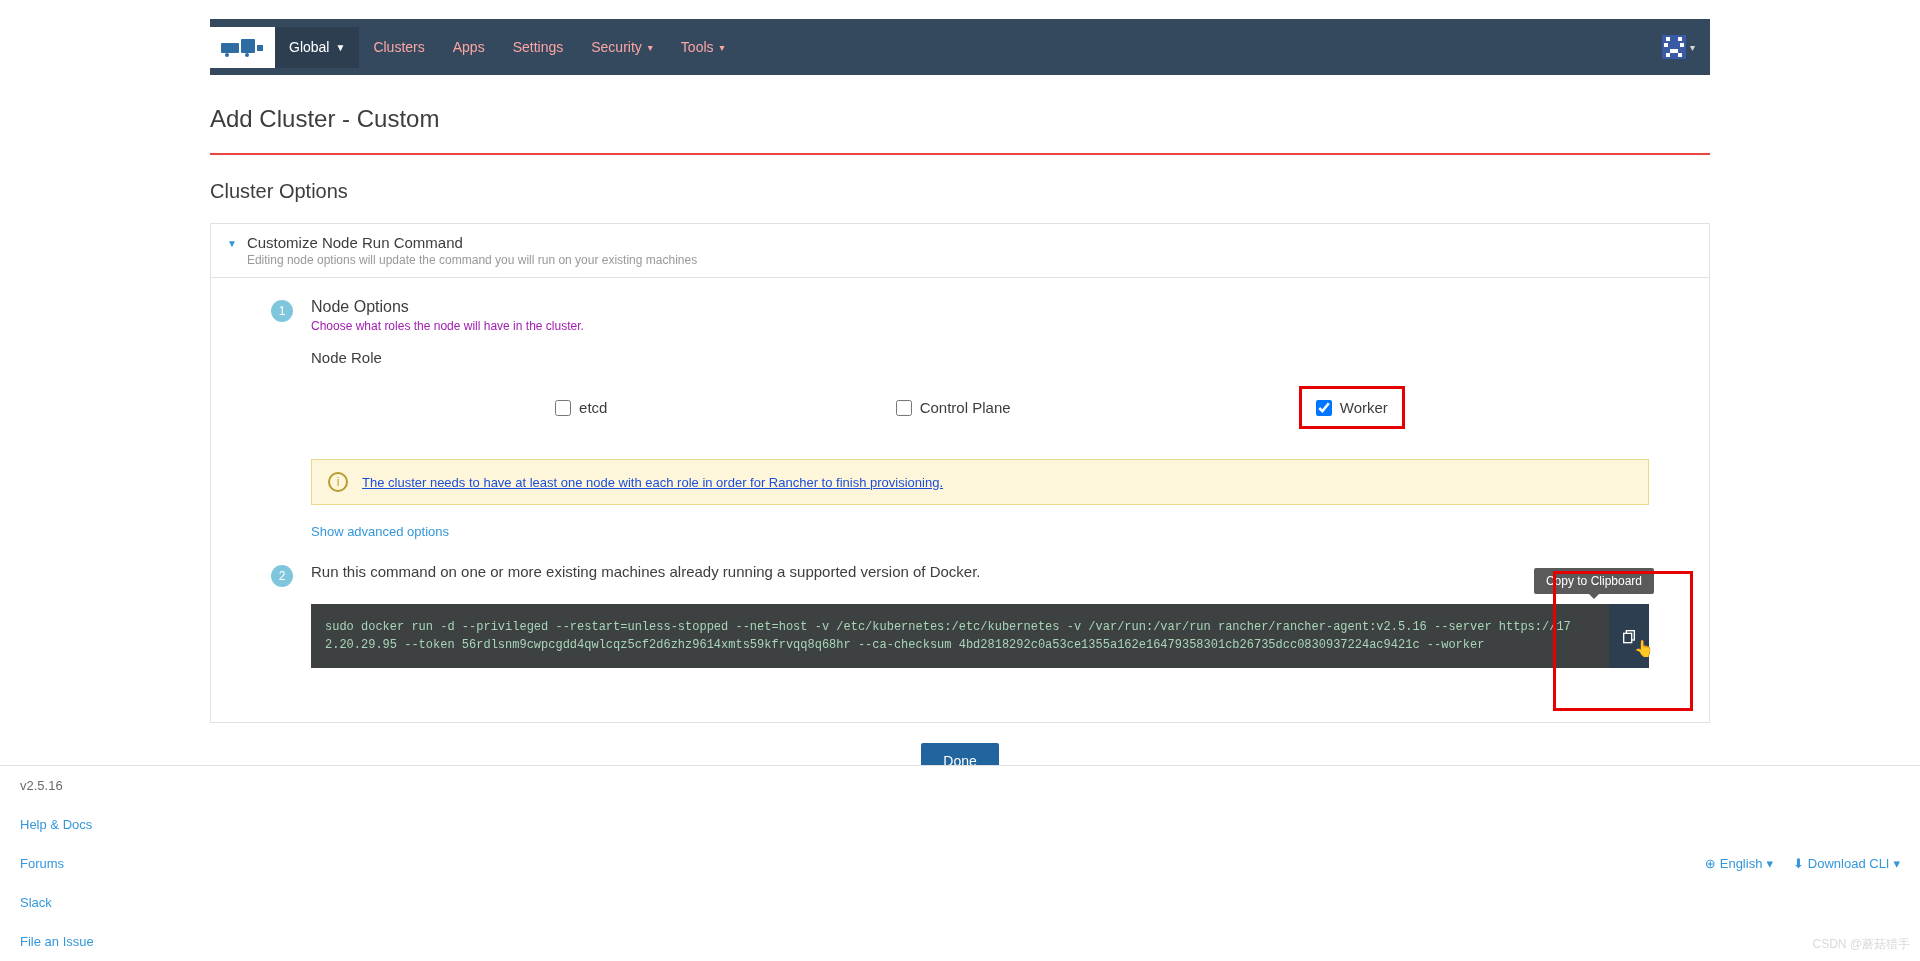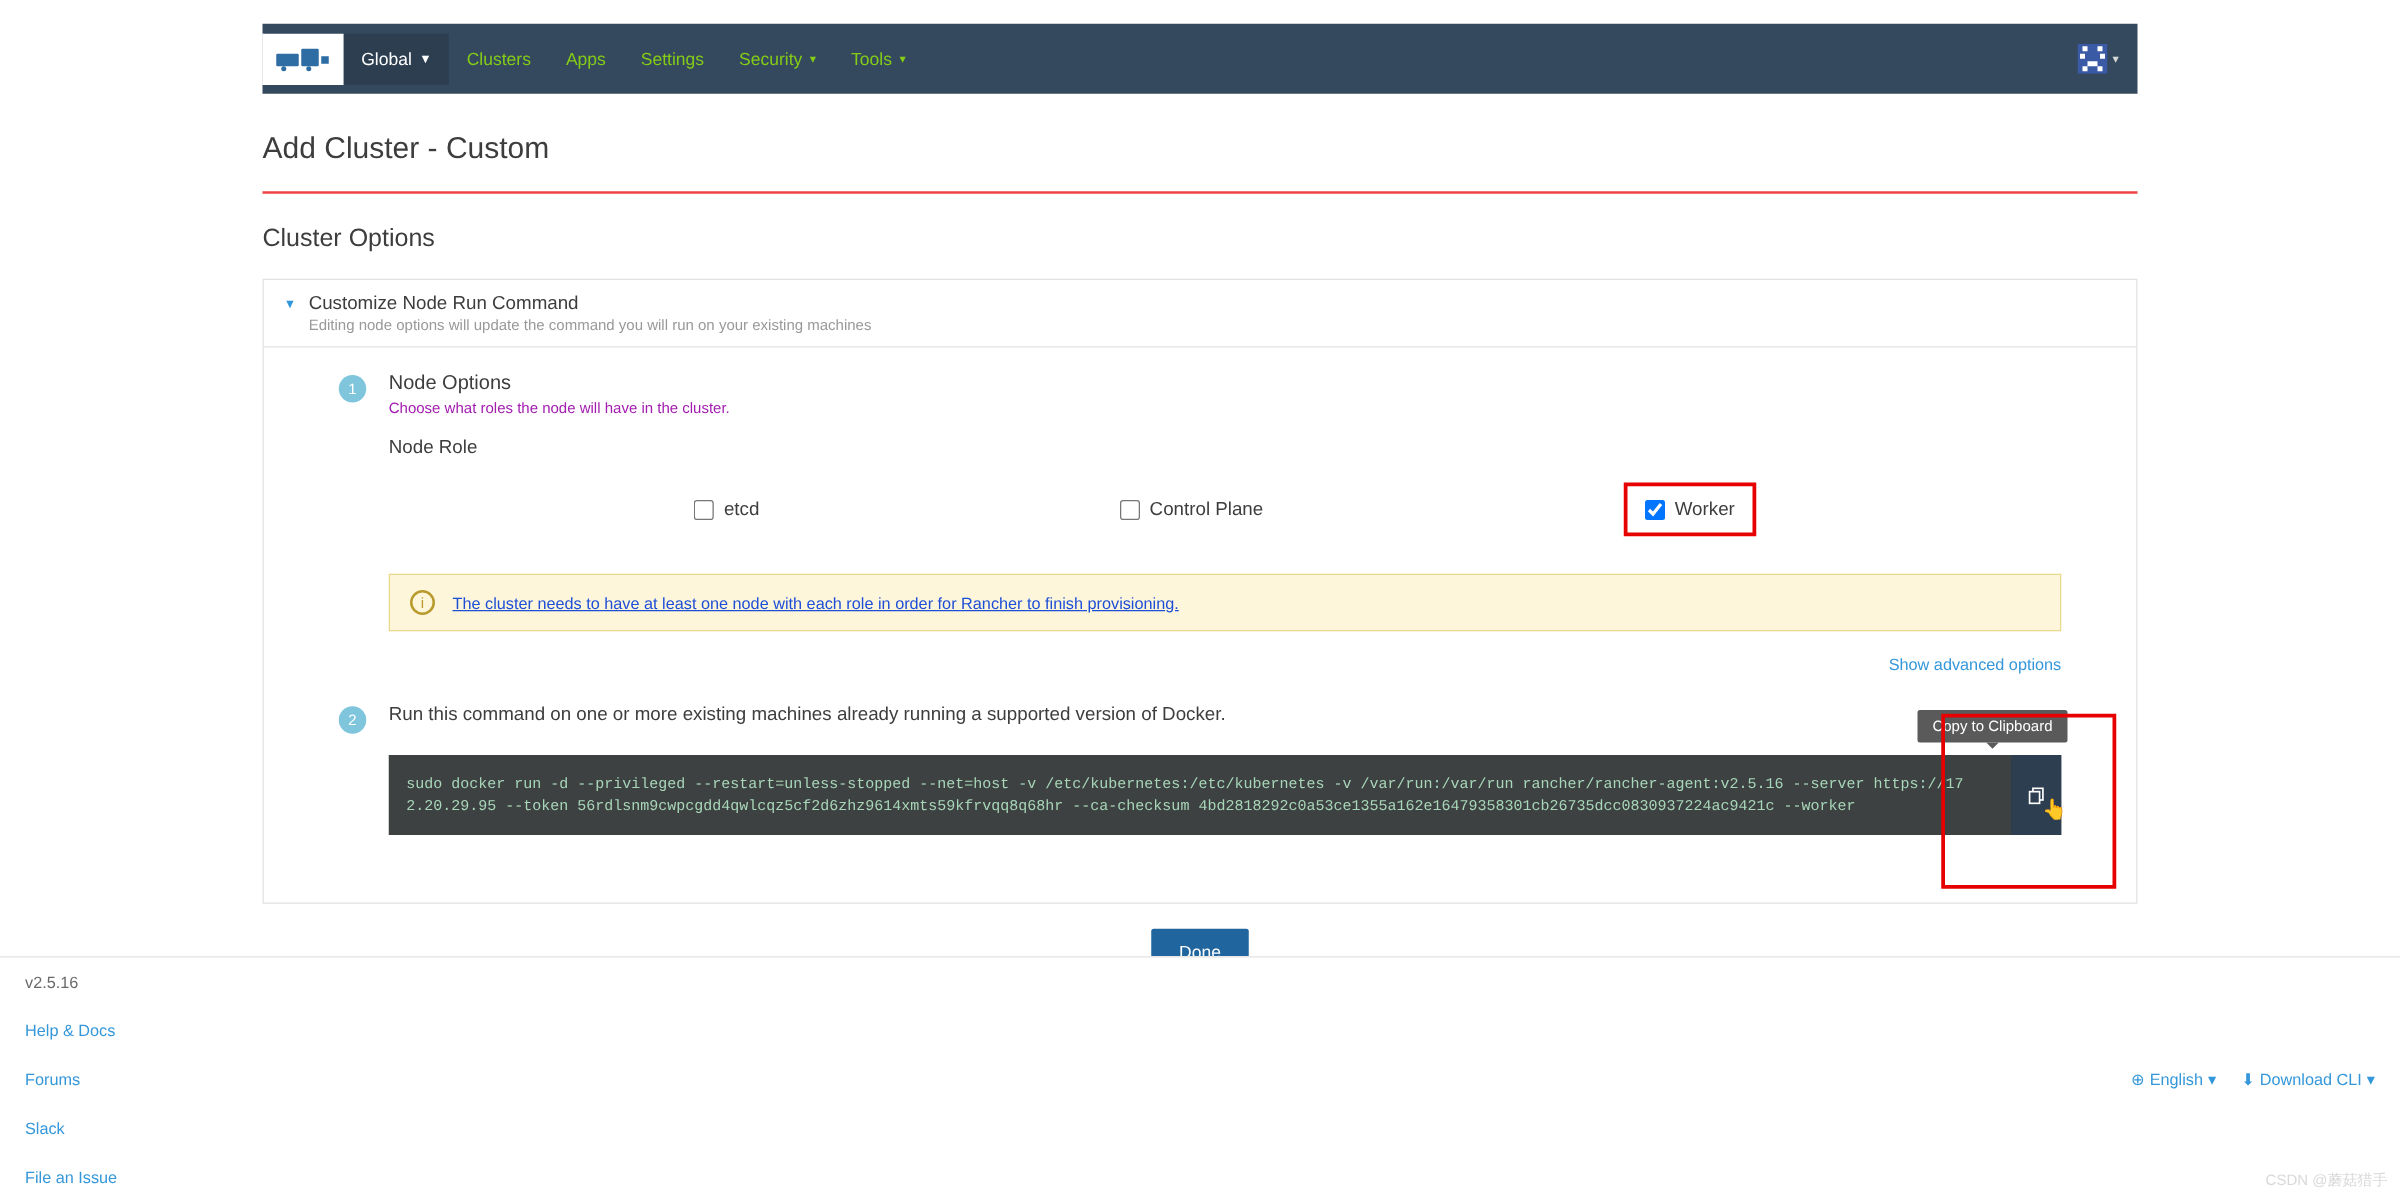--- a/index.html
+++ b/index.html
@@ -1,21 +1,21 @@
 <!DOCTYPE html>
 <html><head>
   <meta charset="utf-8">
   <style>
     * { margin: 0; padding: 0; box-sizing: border-box; }
     body { font-family: -apple-system, BlinkMacSystemFont, "Segoe UI", Helvetica, sans-serif; background: #fff; color: #454545; font-size: 14px; }
     
     .navbar { background: #34495e; height: 56px; display: flex; align-items: center; margin: 19px 210px 0; }
     .logo { width: 65px; height: 41px; display: flex; align-items: center; justify-content: center; background: #fff; border-left: 1px solid #fff; }
     .logo svg { width: 48px; height: 24px; }
-    .nav-item { color: #84cc16; padding: 0 14px; height: 41px; display: flex; align-items: center; cursor: pointer; font-size: 14px; }
+    .nav-item { color: #fca5a5; padding: 0 14px; height: 41px; display: flex; align-items: center; cursor: pointer; font-size: 14px; }
     .nav-item.active { background: #2c3e50; color: #fff; }
     .nav-item .chev { margin-left: 6px; font-size: 10px; }
     .nav-right { margin-left: auto; padding-right: 15px; display: flex; align-items: center; }
     .user-chev { color: #d8d8d8; margin-left: 4px; font-size: 10px; }
     
     .page { margin: 0 210px; }
     .page-title { font-size: 24px; font-weight: 300; color: #3d3d3d; padding: 30px 0 20px; border-bottom: 2px solid #ef4444; }
     .section-title { font-size: 20px; font-weight: 300; color: #3d3d3d; padding: 25px 0 20px; }
     
     .panel { border: 1px solid #e1e1e1; background: #fff; margin-bottom: 20px; }
@@ -35,21 +35,21 @@
     .role-label { font-size: 15px; color: #3d3d3d; margin-top: 16px; }
     .roles { display: flex; justify-content: space-around; padding: 20px 100px; }
     .role { display: flex; align-items: center; font-size: 15px; color: #3d3d3d; }
     .role input { width: 16px; height: 16px; margin-right: 8px; accent-color: #0075ff; }
     .worker-box { border: 3px solid #e60000; padding: 10px 14px; }
     
     .alert { background: #fdf6da; border: 1px solid #e8d98f; padding: 12px 16px; display: flex; align-items: center; margin-top: 10px; }
     .alert-icon { color: #b89b2c; font-size: 18px; margin-right: 14px; border: 2px solid #b89b2c; width: 20px; height: 20px; border-radius: 50%; display: flex; align-items: center; justify-content: center; font-size: 12px; }
     .alert-text { font-size: 13px; color: #1d4ed8; text-decoration: underline; }
     
-    .advanced { text-align: right; margin-top: 18px; }
+    .advanced { text-align: left; margin-top: 18px; }
     .advanced a { color: #3497da; text-decoration: none; font-size: 13px; }
     
     .step2 { position: relative; }
     .step2-text { font-size: 15px; color: #3d3d3d; }
     .code-wrap { position: relative; margin-top: 24px; }
     .code-block { background: #3d4142; color: #a8d6b8; font-family: "Courier New", monospace; font-size: 12px; padding: 14px 72px 14px 14px; line-height: 1.5; word-break: break-all; }
     .copy-btn { position: absolute; right: 0; top: 0; bottom: 0; width: 40px; background: #2c3e50; display: flex; align-items: center; justify-content: center; cursor: pointer; }
     .copy-btn svg { width: 16px; height: 16px; stroke: #fff; fill: none; }
     .tooltip { position: absolute; right: -5px; top: -36px; background: #5a5a5a; color: #fff; padding: 6px 12px; font-size: 12px; border-radius: 2px; }
     .tooltip::after { content: ''; position: absolute; bottom: -5px; left: 50%; margin-left: -5px; border: 5px solid transparent; border-top-color: #5a5a5a; border-bottom: none; }

